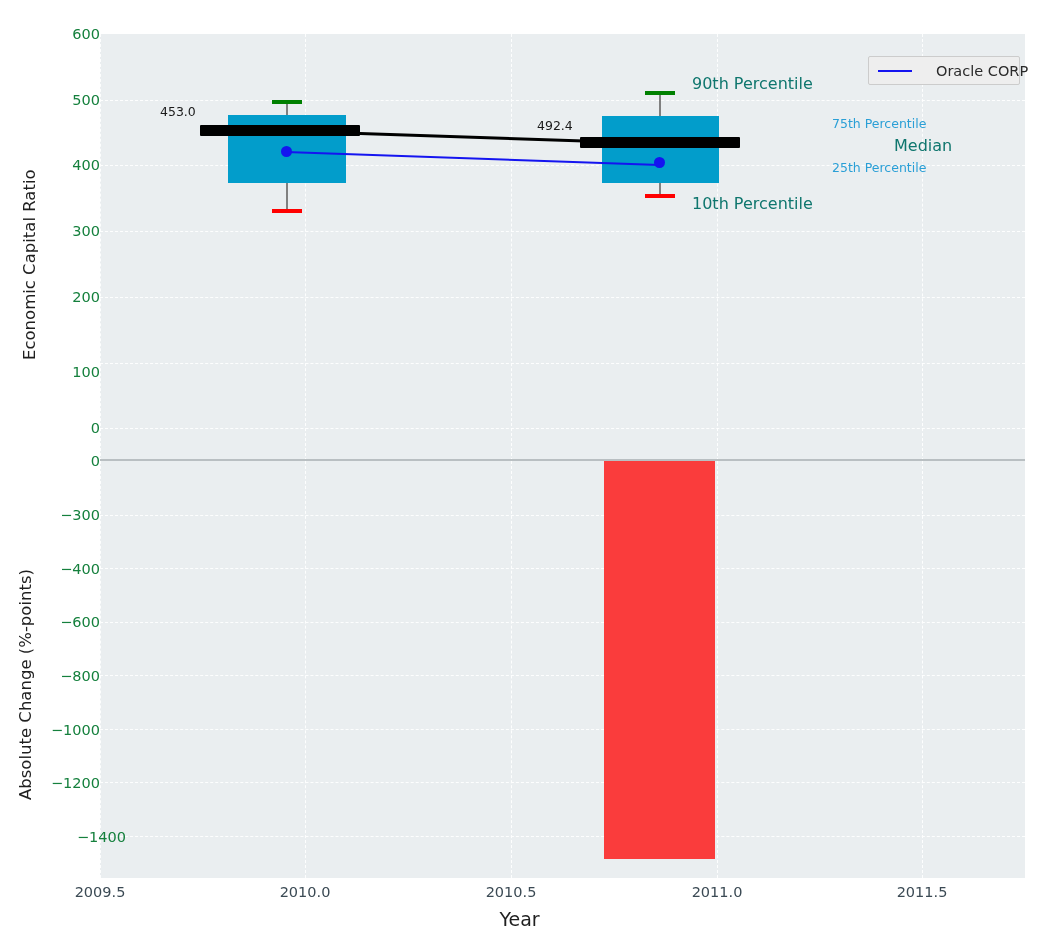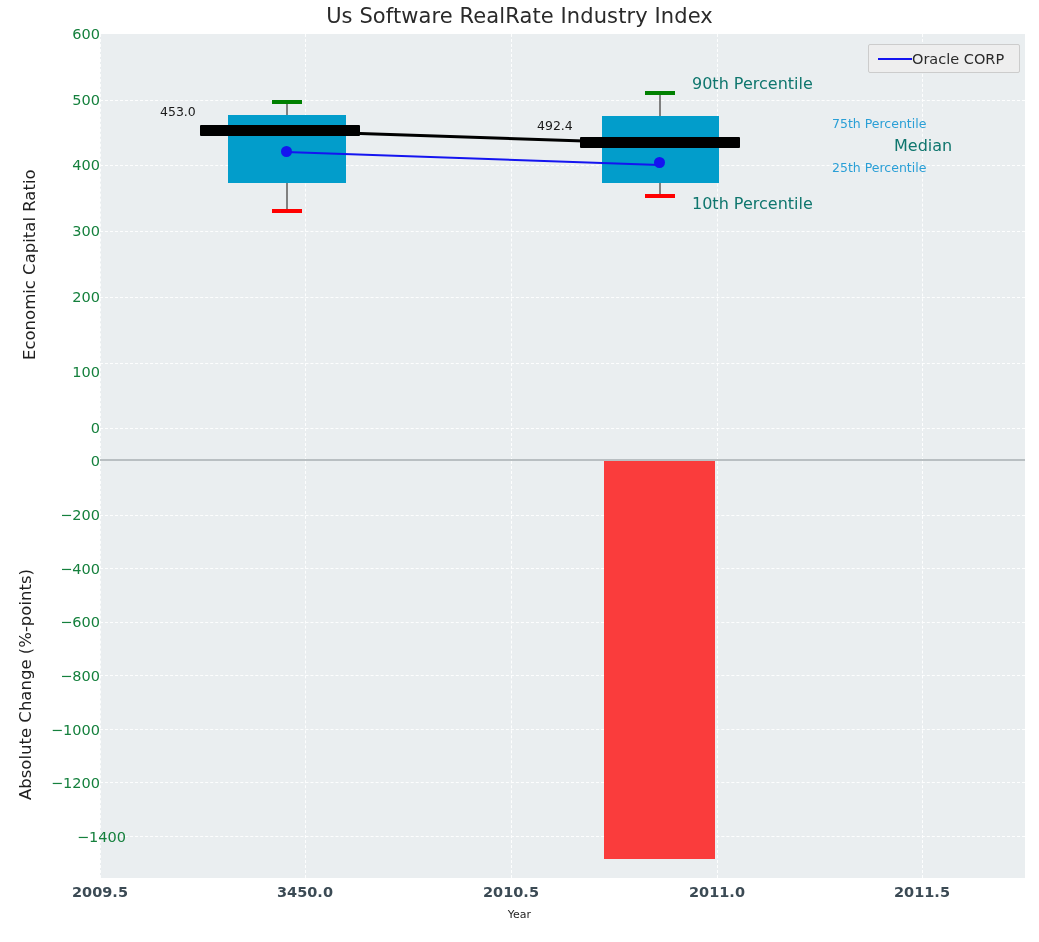--- a/index.html
+++ b/index.html
@@ -22,30 +22,30 @@
   }
 
   
   .hgrid{position:absolute;left:0;width:100%;height:0;
     border-top:1.4px dashed #ffffff;opacity:.95;}
   .vgrid{position:absolute;top:0;height:100%;width:0;
     border-left:1.4px dashed #ffffff;opacity:.95;}
   .ytick-wrap{position:absolute;left:8px;width:92px;text-align:right;
     font-size:14.5px;color:#15803d;}
   .xtick{position:absolute;top:884px;font-size:14.5px;color:#3b4a54;
-    transform:translateX(-50%);white-space:nowrap;font-weight:bold;}
+    transform:translateX(-50%);white-space:nowrap;}
 
   .ylabel{
     position:absolute;font-size:16.5px;color:#1f1f1f;white-space:nowrap;
     transform-origin:0 0;transform:rotate(-90deg);
   }
   #ylabel-top{left:20px;top:360px;}
   #ylabel-bottom{left:16px;top:800px;}
   .xlabel{position:absolute;left:0;top:908px;width:1039px;text-align:center;
-    font-size:11px;color:#1f1f1f;}
+    font-size:19px;color:#1f1f1f;}
 
   
   .whisker-line{position:absolute;width:2px;background:#808080;}
   .cap{position:absolute;height:4px;}
   .cap-hi{background:#008000;}
   .cap-lo{background:#ff0000;}
   .box{position:absolute;background:#029dcb;}
   .median-bar{position:absolute;background:#000000;height:11px;border-radius:1px;}
 
   
@@ -58,33 +58,32 @@
   .ann{position:absolute;white-space:nowrap;}
   .ann-black{font-size:16px;color:#0f766e;}
   .ann-blue{font-size:12.5px;color:#2a9fd6;}
   .val-label{position:absolute;font-size:12.5px;color:#1a1a1a;white-space:nowrap;}
 
   
   .change-bar{position:absolute;background:#fa3c3c;}
 
   
   #legend{
-    position:absolute;left:868px;top:44px;width:152px;height:29px;
+    position:absolute;left:868px;top:56px;width:152px;height:29px;
     background:#eeeeee;border:1px solid #cccccc;border-radius:2px;
-    display:flex;align-items:center;gap:0;padding:0 9px;box-sizing:border-box;
+    display:flex;align-items:center;gap:24px;padding:0 9px;box-sizing:border-box;
   }
   #legend .swatch{width:34px;height:0;border-top:2.4px solid #1414f0;flex:0 0 auto;}
   #legend .ltext{font-size:14.5px;color:#2a2a2a;white-space:nowrap;}
 </style>
 </head>
 <body>
 
 <div id="root">
 
-  <div class="title">Us Software RealRate Industry Index</div>
 
   <div class="panel" id="panel-top">
 
     <div class="hgrid" style="top:66px;"></div>
     <div class="hgrid" style="top:131px;"></div>
     <div class="hgrid" style="top:197px;"></div>
     <div class="hgrid" style="top:263px;"></div>
     <div class="hgrid" style="top:329px;"></div>
     <div class="hgrid" style="top:394px;"></div>
 
@@ -153,30 +152,30 @@
 
   <div class="ytick-wrap" style="top:26px;">600</div>
   <div class="ytick-wrap" style="top:92px;">500</div>
   <div class="ytick-wrap" style="top:157px;">400</div>
   <div class="ytick-wrap" style="top:223px;">300</div>
   <div class="ytick-wrap" style="top:289px;">200</div>
   <div class="ytick-wrap" style="top:355px;margin-top:9px;">100</div>
   <div class="ytick-wrap" style="top:420px;">0</div>
 
   <div class="ytick-wrap" style="top:453px;">0</div>
-  <div class="ytick-wrap" style="top:507px;">−200</div>
+  <div class="ytick-wrap" style="top:507px;">−300</div>
   <div class="ytick-wrap" style="top:561px;">−400</div>
   <div class="ytick-wrap" style="top:614px;">−600</div>
   <div class="ytick-wrap" style="top:668px;">−800</div>
   <div class="ytick-wrap" style="top:722px;">−1000</div>
   <div class="ytick-wrap" style="top:775px;">−1200</div>
   <div class="ytick-wrap" style="top:829px;margin-left:26px;">−1400</div>
 
   <div class="xtick" style="left:100px;">2009.5</div>
-  <div class="xtick" style="left:305px;">3450.0</div>
+  <div class="xtick" style="left:305px;">2010.0</div>
   <div class="xtick" style="left:511px;">2010.5</div>
   <div class="xtick" style="left:717px;">2011.0</div>
   <div class="xtick" style="left:922px;">2011.5</div>
 
   <div class="ylabel" id="ylabel-top">Economic Capital Ratio</div>
   <div class="ylabel" id="ylabel-bottom">Absolute Change (%-points)</div>
   <div class="xlabel">Year</div>
 
 </div>
 

